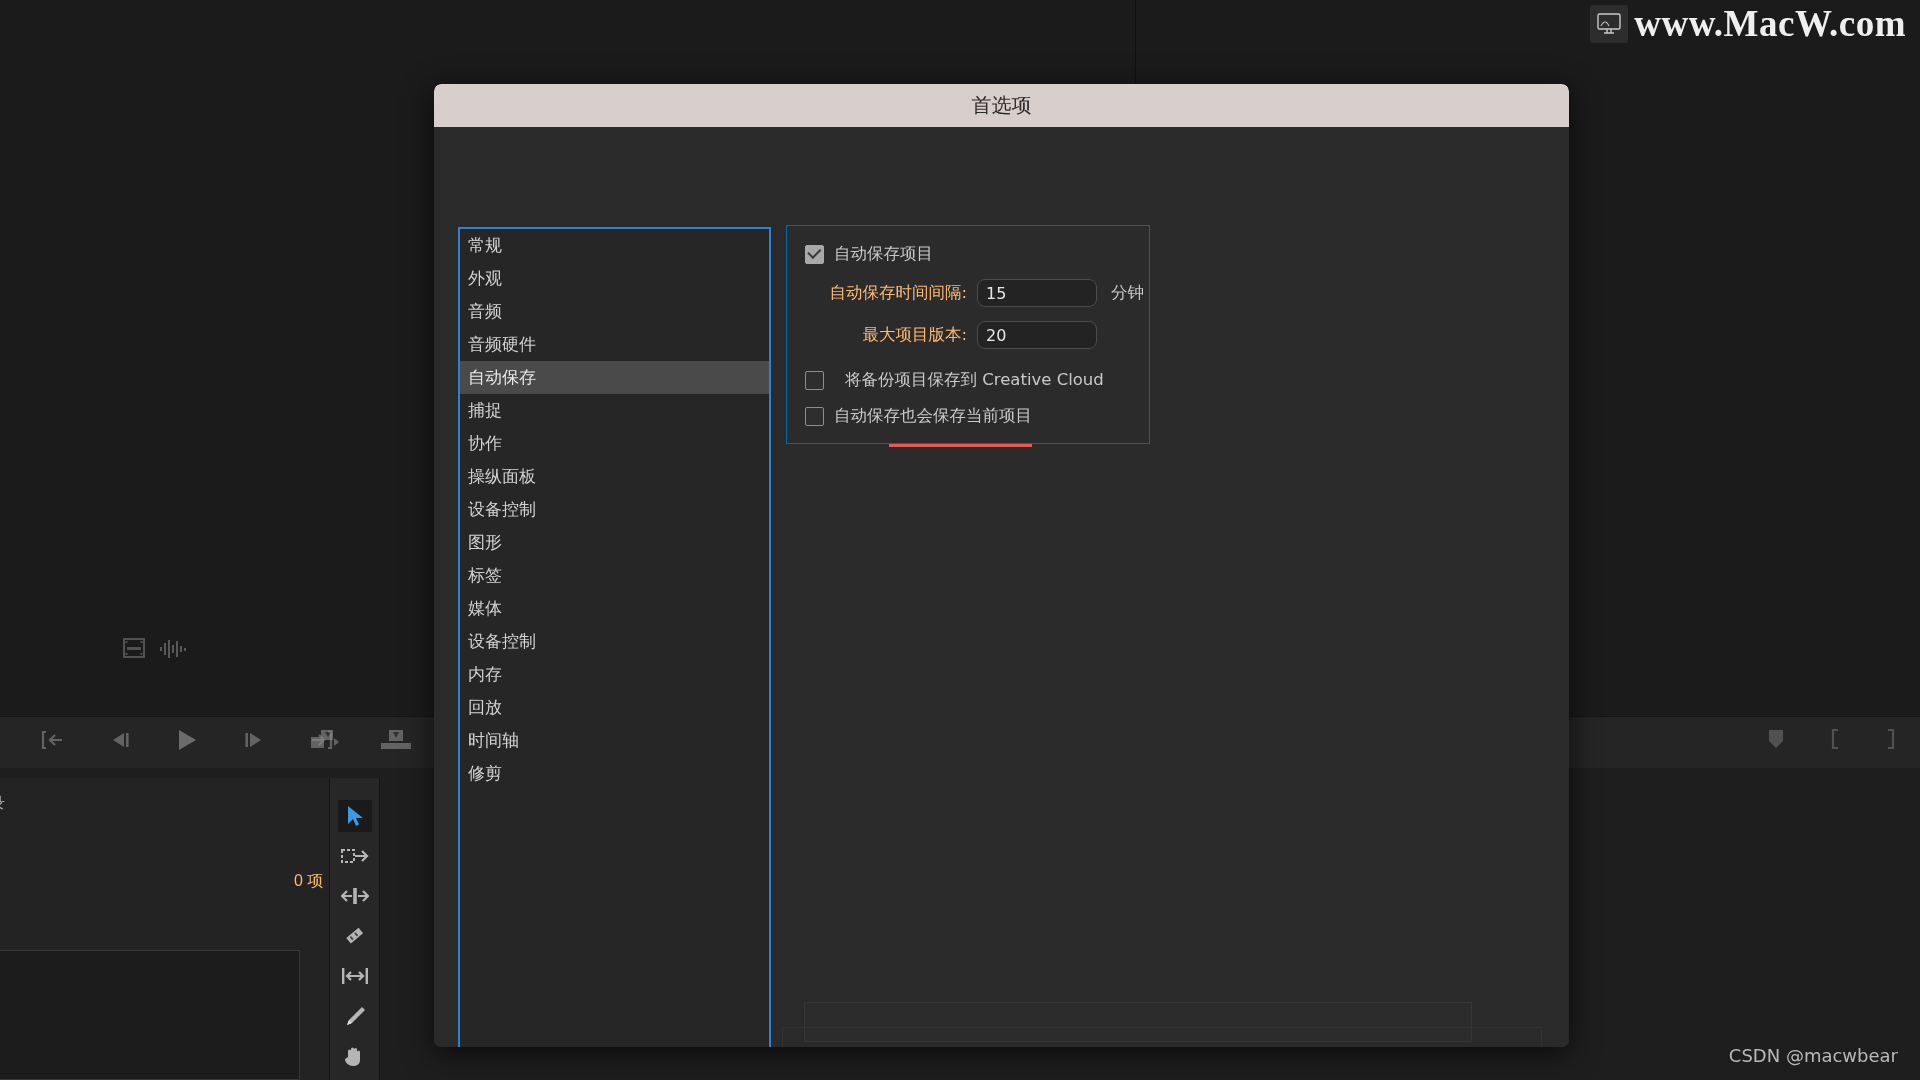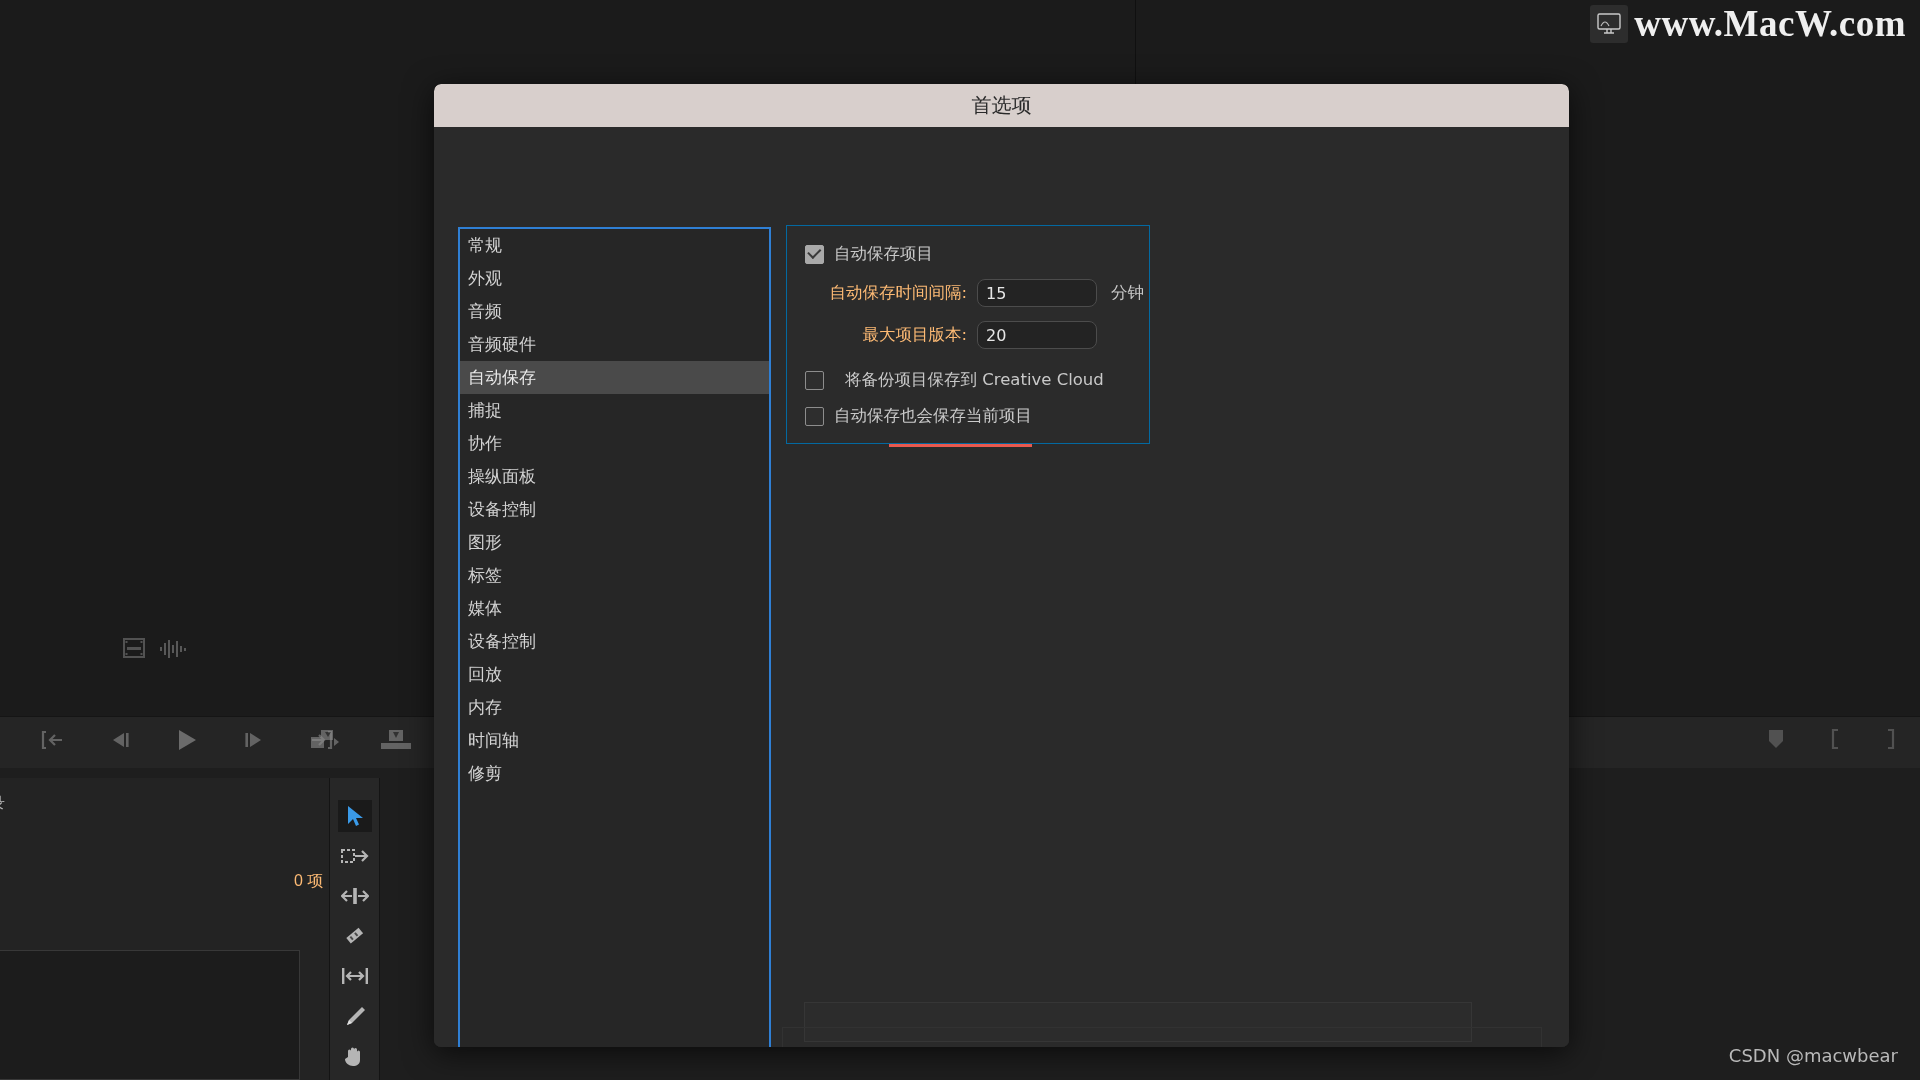--- a/index.html
+++ b/index.html
@@ -388,22 +388,22 @@
           <div class="pref-item">音频硬件</div>
           <div class="pref-item selected">自动保存</div>
           <div class="pref-item">捕捉</div>
           <div class="pref-item">协作</div>
           <div class="pref-item">操纵面板</div>
           <div class="pref-item">设备控制</div>
           <div class="pref-item">图形</div>
           <div class="pref-item">标签</div>
           <div class="pref-item">媒体</div>
           <div class="pref-item">设备控制</div>
+          <div class="pref-item">内存</div>
           <div class="pref-item">回放</div>
-          <div class="pref-item">内存</div>
           <div class="pref-item">时间轴</div>
           <div class="pref-item">修剪</div>
         </div>
       <div class="pref-item-annotation"></div>
 
       <div class="pref-content">
 
         <div class="row cb-row" style="margin-top:17px;">
           <span class="checkbox checked" id="cb-autosave"></span>
           <span class="cb-label">自动保存项目</span>

